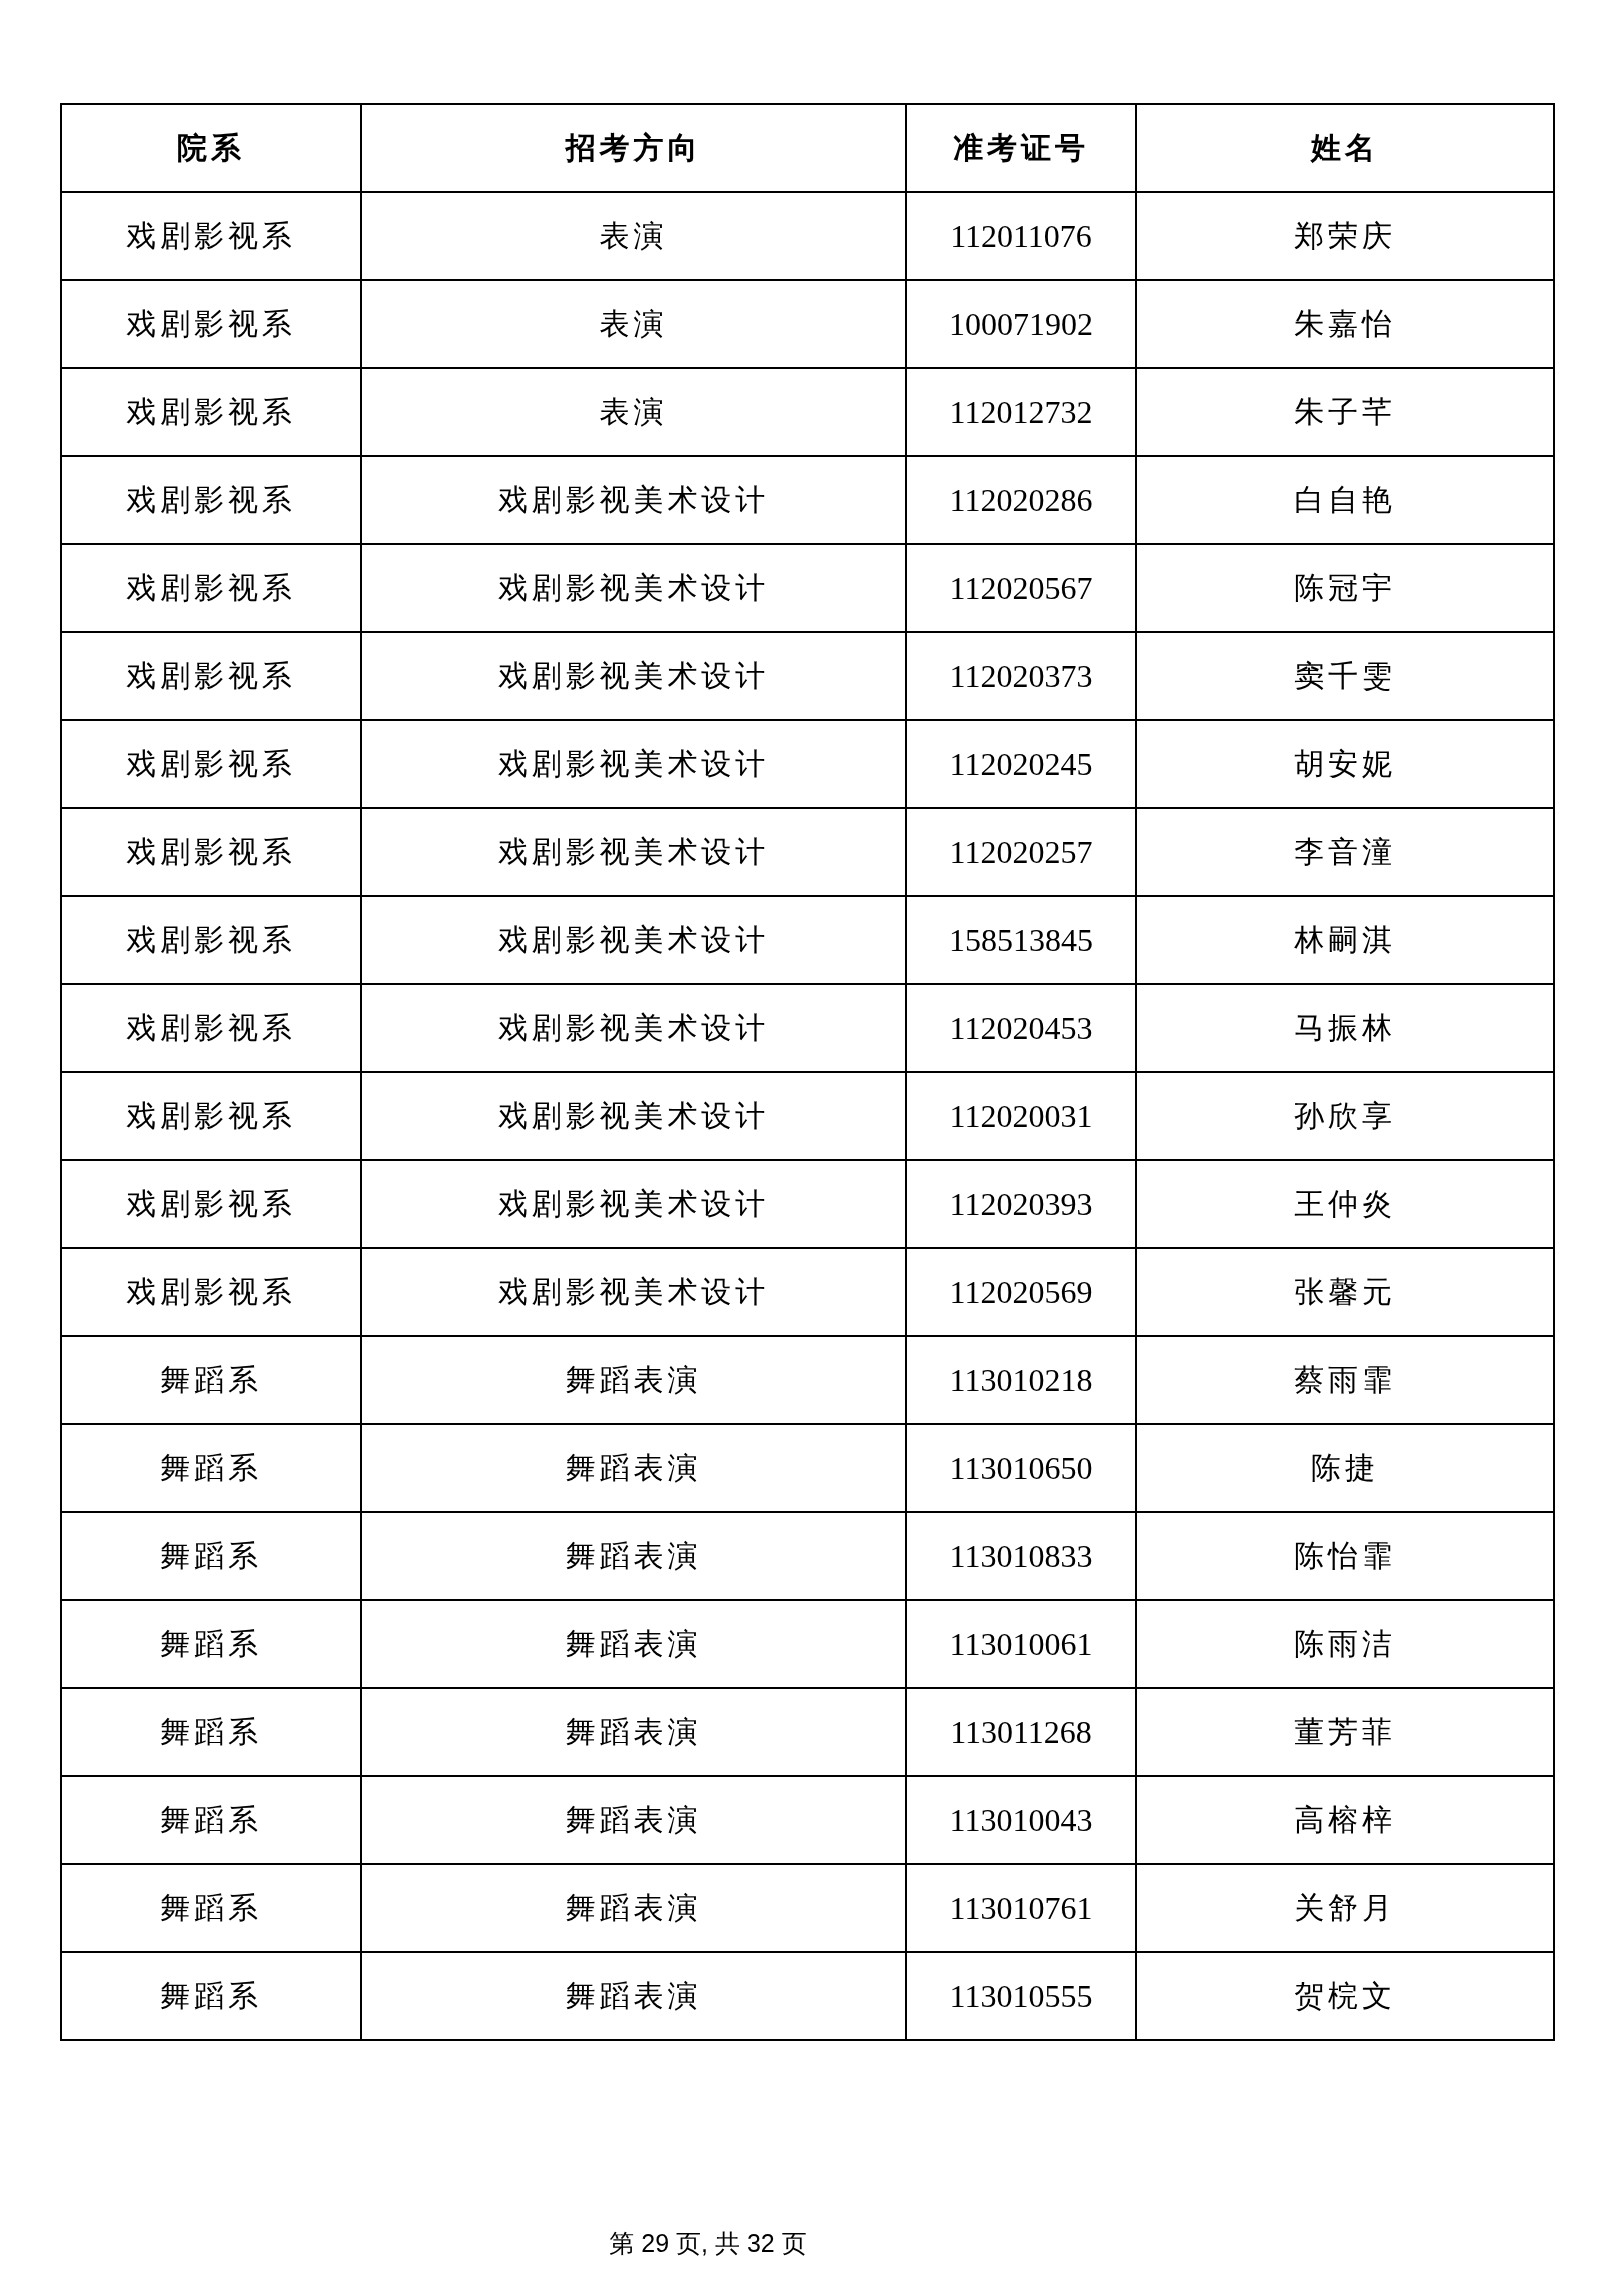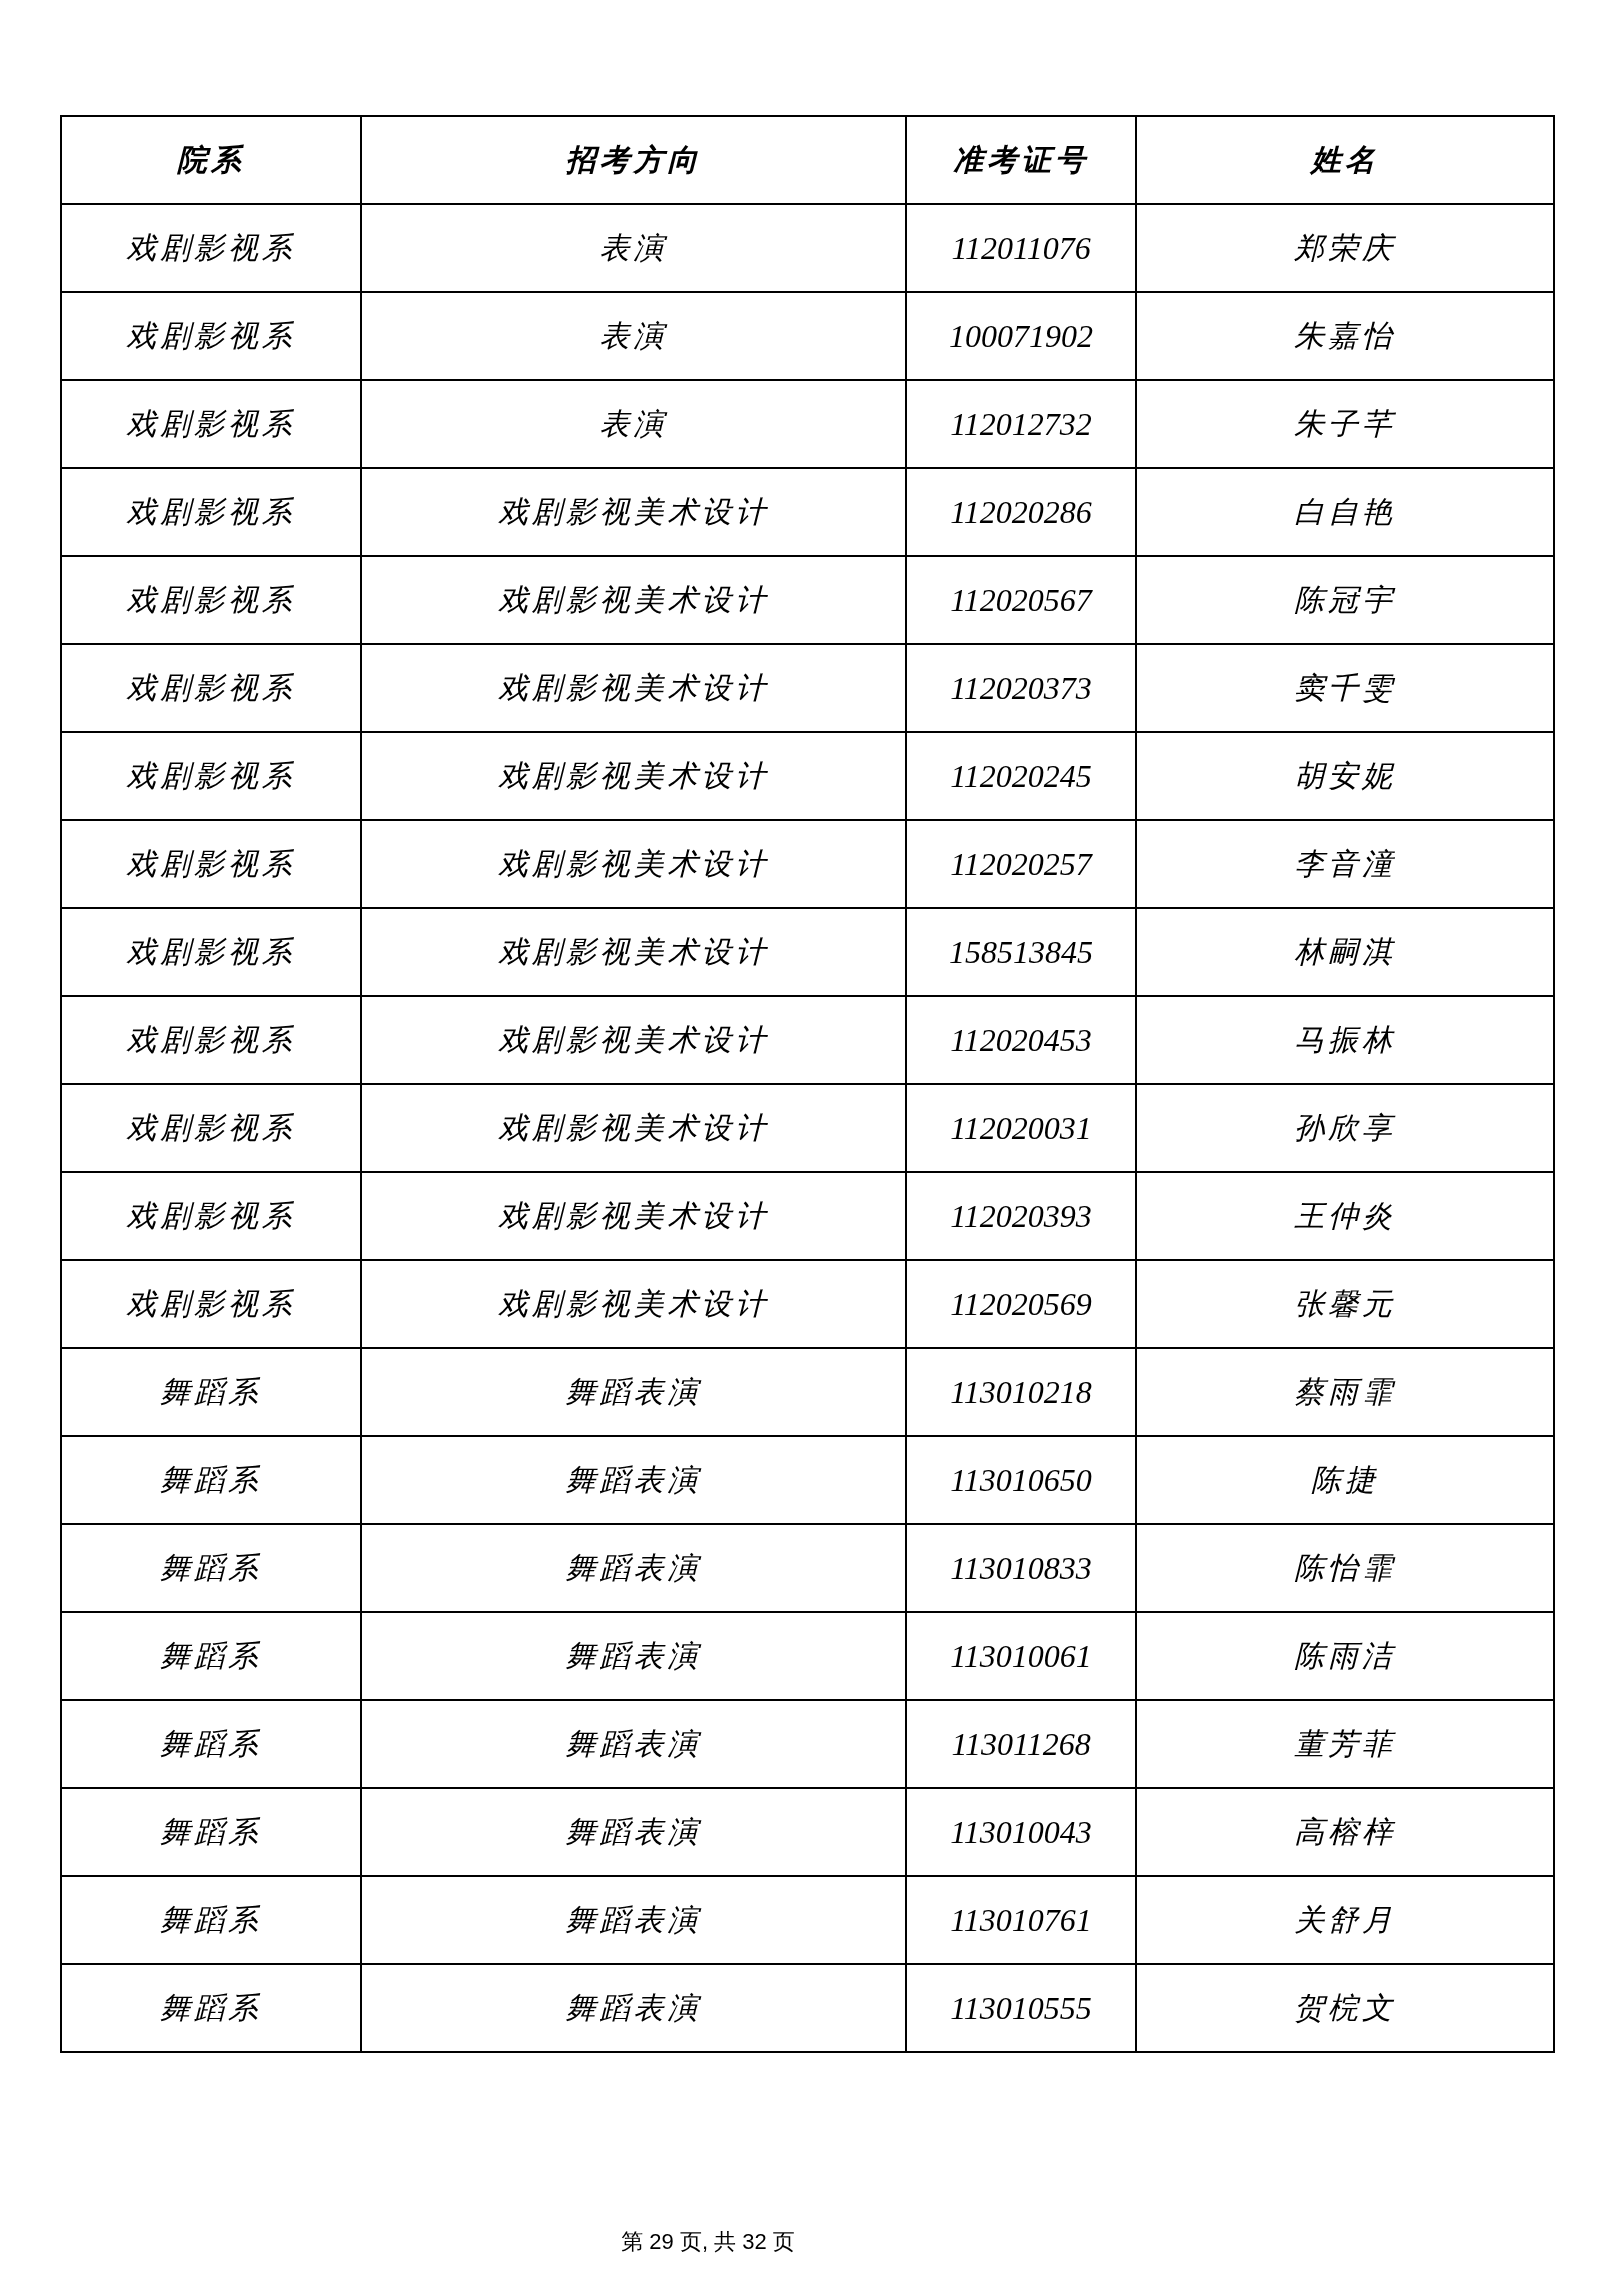--- a/index.html
+++ b/index.html
@@ -1,30 +1,30 @@
 <!DOCTYPE html>
 <html><head>
 <meta charset="utf-8">
 <style>
   html, body { margin: 0; padding: 0; background: #ffffff; }
   body { width: 1620px; height: 2292px; position: relative; overflow: hidden;
          font-family: "DejaVu Serif", "Liberation Serif", serif; color: #000; }
-  .doc-table { position: absolute; left: 60px; top: 115px; width: 1493px;
-               border-collapse: collapse; table-layout: fixed; border: 2.9px solid #000; font-style: italic; }
+  .doc-table { position: absolute; left: 60px; top: 103px; width: 1493px;
+               border-collapse: collapse; table-layout: fixed; border: 2.9px solid #000; }
   .doc-table col.c1 { width: 300px; }
   .doc-table col.c2 { width: 545px; }
   .doc-table col.c3 { width: 230px; }
   .doc-table col.c4 { width: 418px; }
   .doc-table th, .doc-table td { border: 2.9px solid #000; height: 86px; text-align: center;
                vertical-align: middle; padding: 0; font-size: 30px; }
   .doc-table th { font-weight: bold; font-family: "DejaVu Sans", "Liberation Sans", sans-serif; letter-spacing: 3.9px; }
   .doc-table td { font-weight: normal; letter-spacing: 3.9px; }
   .doc-table td.num { font-family: "Liberation Serif", "DejaVu Serif", serif; font-size: 32px; letter-spacing: 0; margin-left: 48px; }
   .footer { position: absolute; left: 0; width: 1416px; top: 2227px; text-align: center;
-            font-family: "Liberation Sans", "DejaVu Sans", sans-serif; font-size: 22px; }
+            font-family: "Liberation Sans", "DejaVu Sans", sans-serif; font-size: 25px; }
 </style>
 </head>
 <body>
 
 <table class="doc-table">
   <colgroup>
       <col class="c1">
       <col class="c2">
       <col class="c3">
       <col class="c4">

